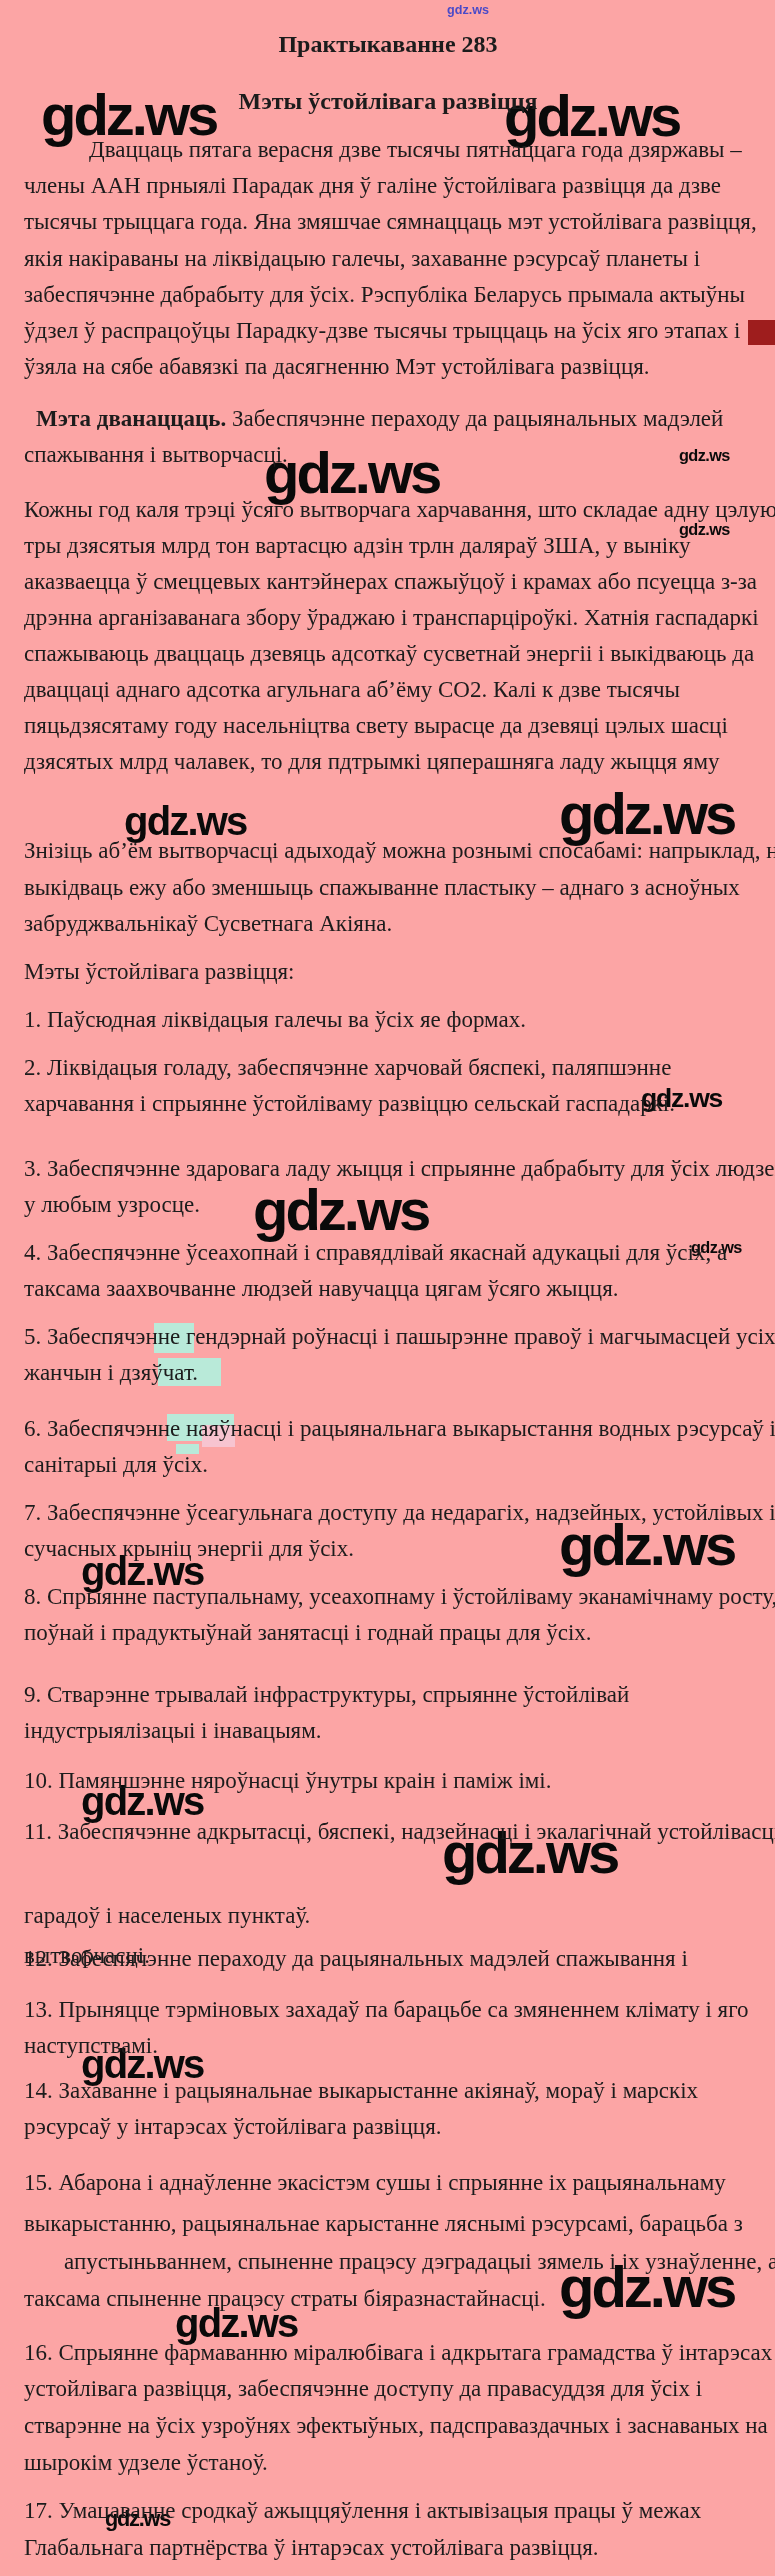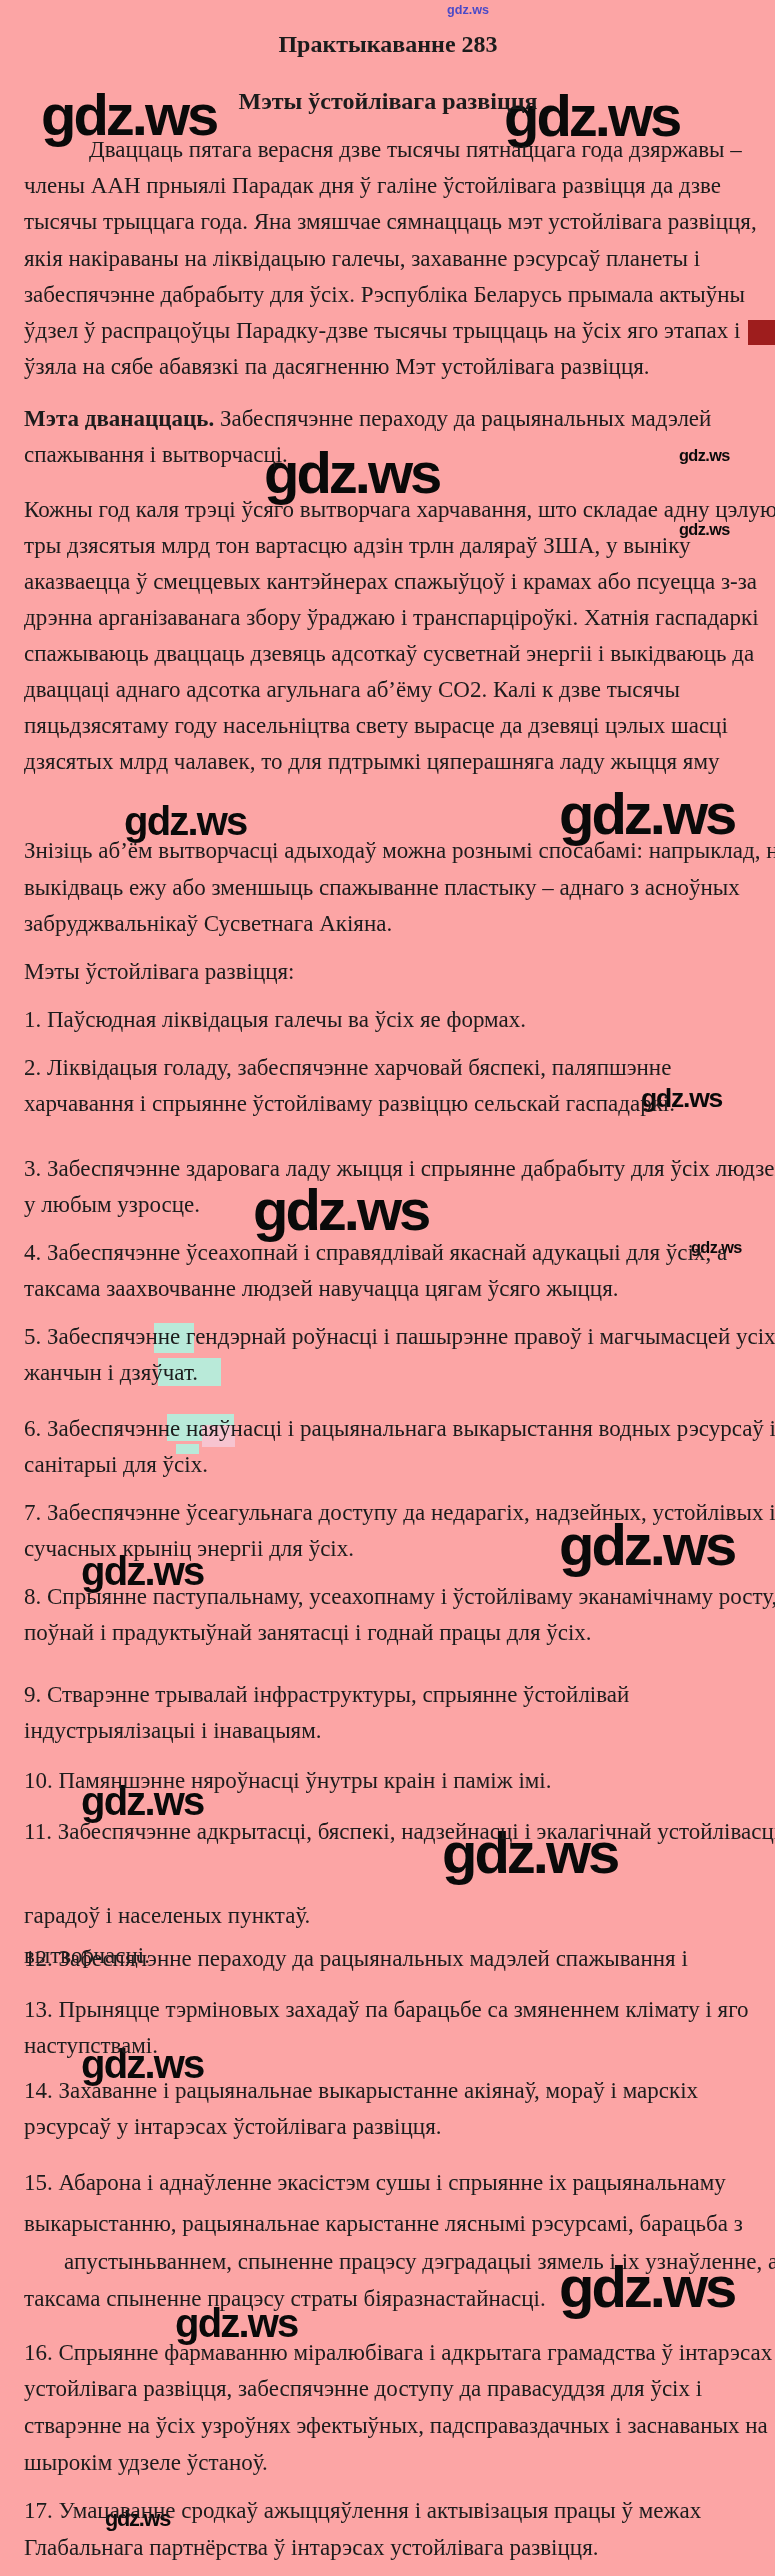--- a/index.html
+++ b/index.html
@@ -1,20 +1,20 @@
 <!DOCTYPE html>
 <html style="font-size:9.6px"><head>
 <meta charset="utf-8">
 <style>
   html,body{margin:0;padding:0;background:#ffffff;}
   #page{position:relative;width:776px;height:2576px;background:#fca5a5;overflow:hidden;
         font-family:"Liberation Serif", serif;color:#1c1c1c;}
   .ln{position:absolute;left:24px;font-size:23px;line-height:1.15;white-space:nowrap;z-index:2;}
   .center{left:0;width:776px;text-align:center;font-weight:bold;}
-  .b{font-weight:bold;}
+  .b{font-weight:bold;margin-left:12px;}
   .wm{position:absolute;font-family:"Liberation Sans", sans-serif;font-weight:700;
       color:#0a0a0a;line-height:0.9;z-index:1;white-space:nowrap;}
   .wm-xl{font-size:58px;letter-spacing:-3px;}
   .wm-md{font-size:40px;letter-spacing:-1.8px;}
   .wm-sm{font-size:26.5px;letter-spacing:-1.2px;}
   .wm-xs{font-size:16.3px;letter-spacing:-0.6px;}
   .wm-top{font-size:12.6px;letter-spacing:0;}
   .mark{position:absolute;z-index:0;}
   .redmark{position:absolute;z-index:3;}
 </style>

